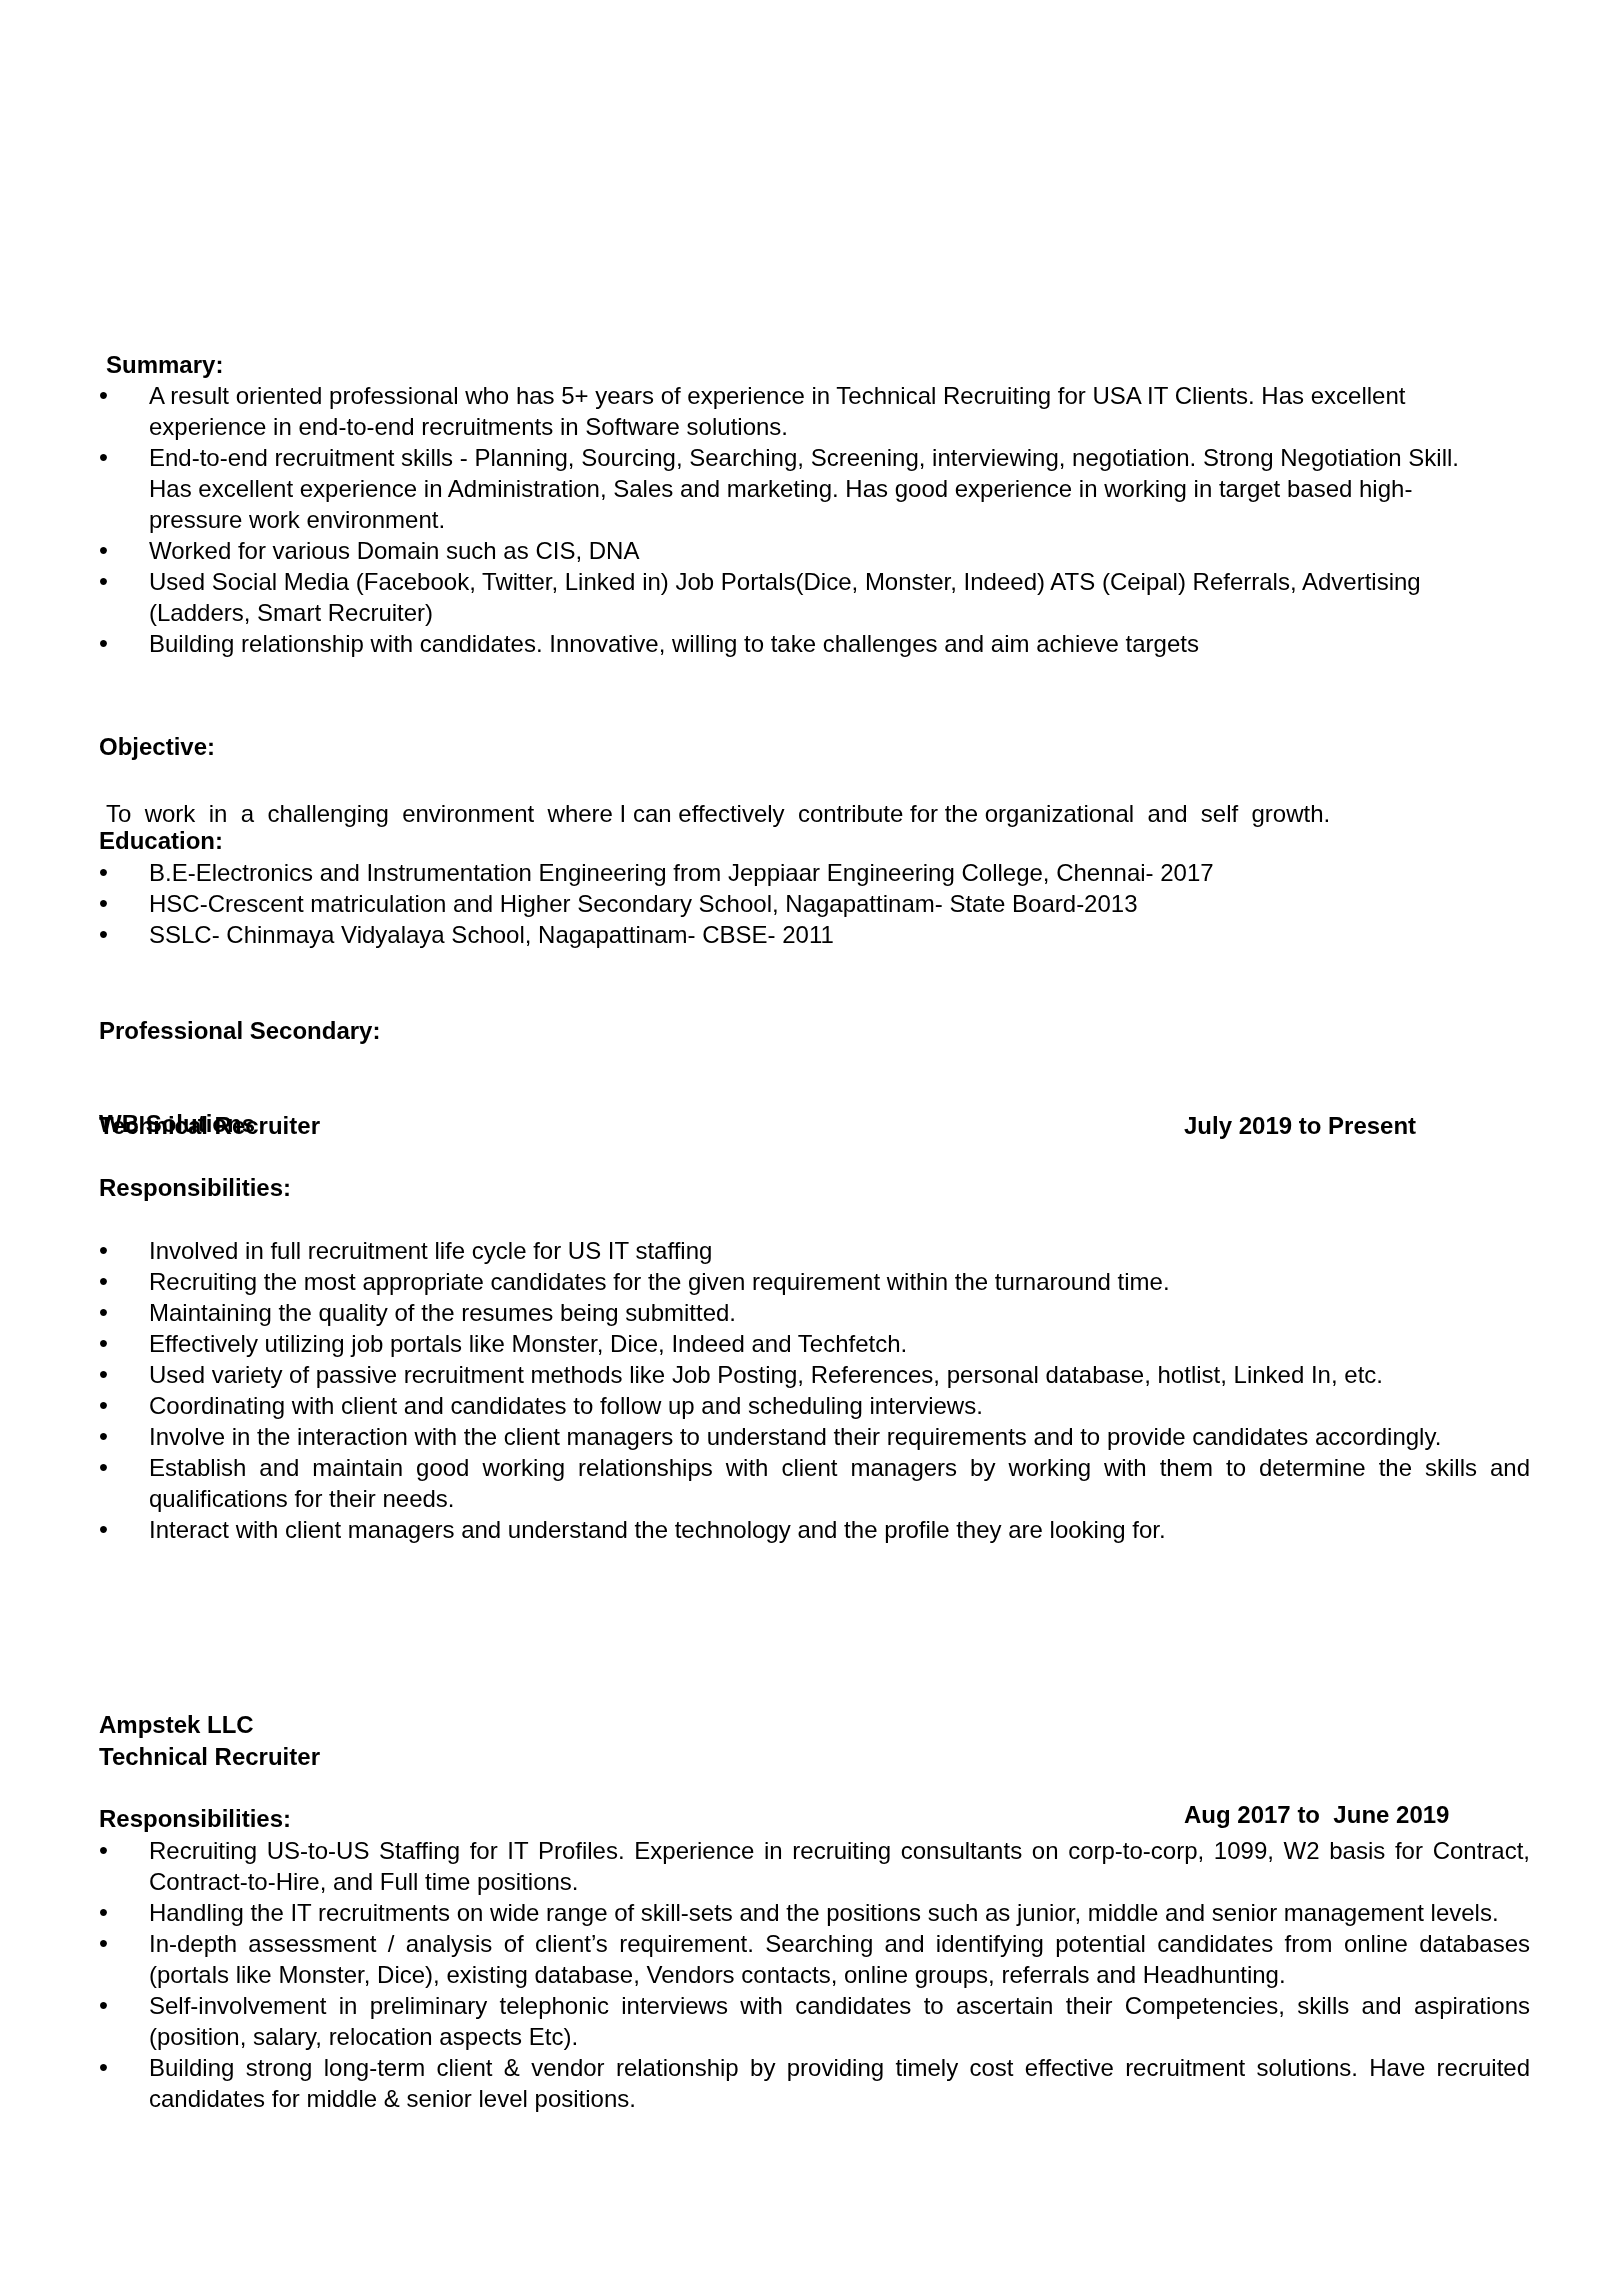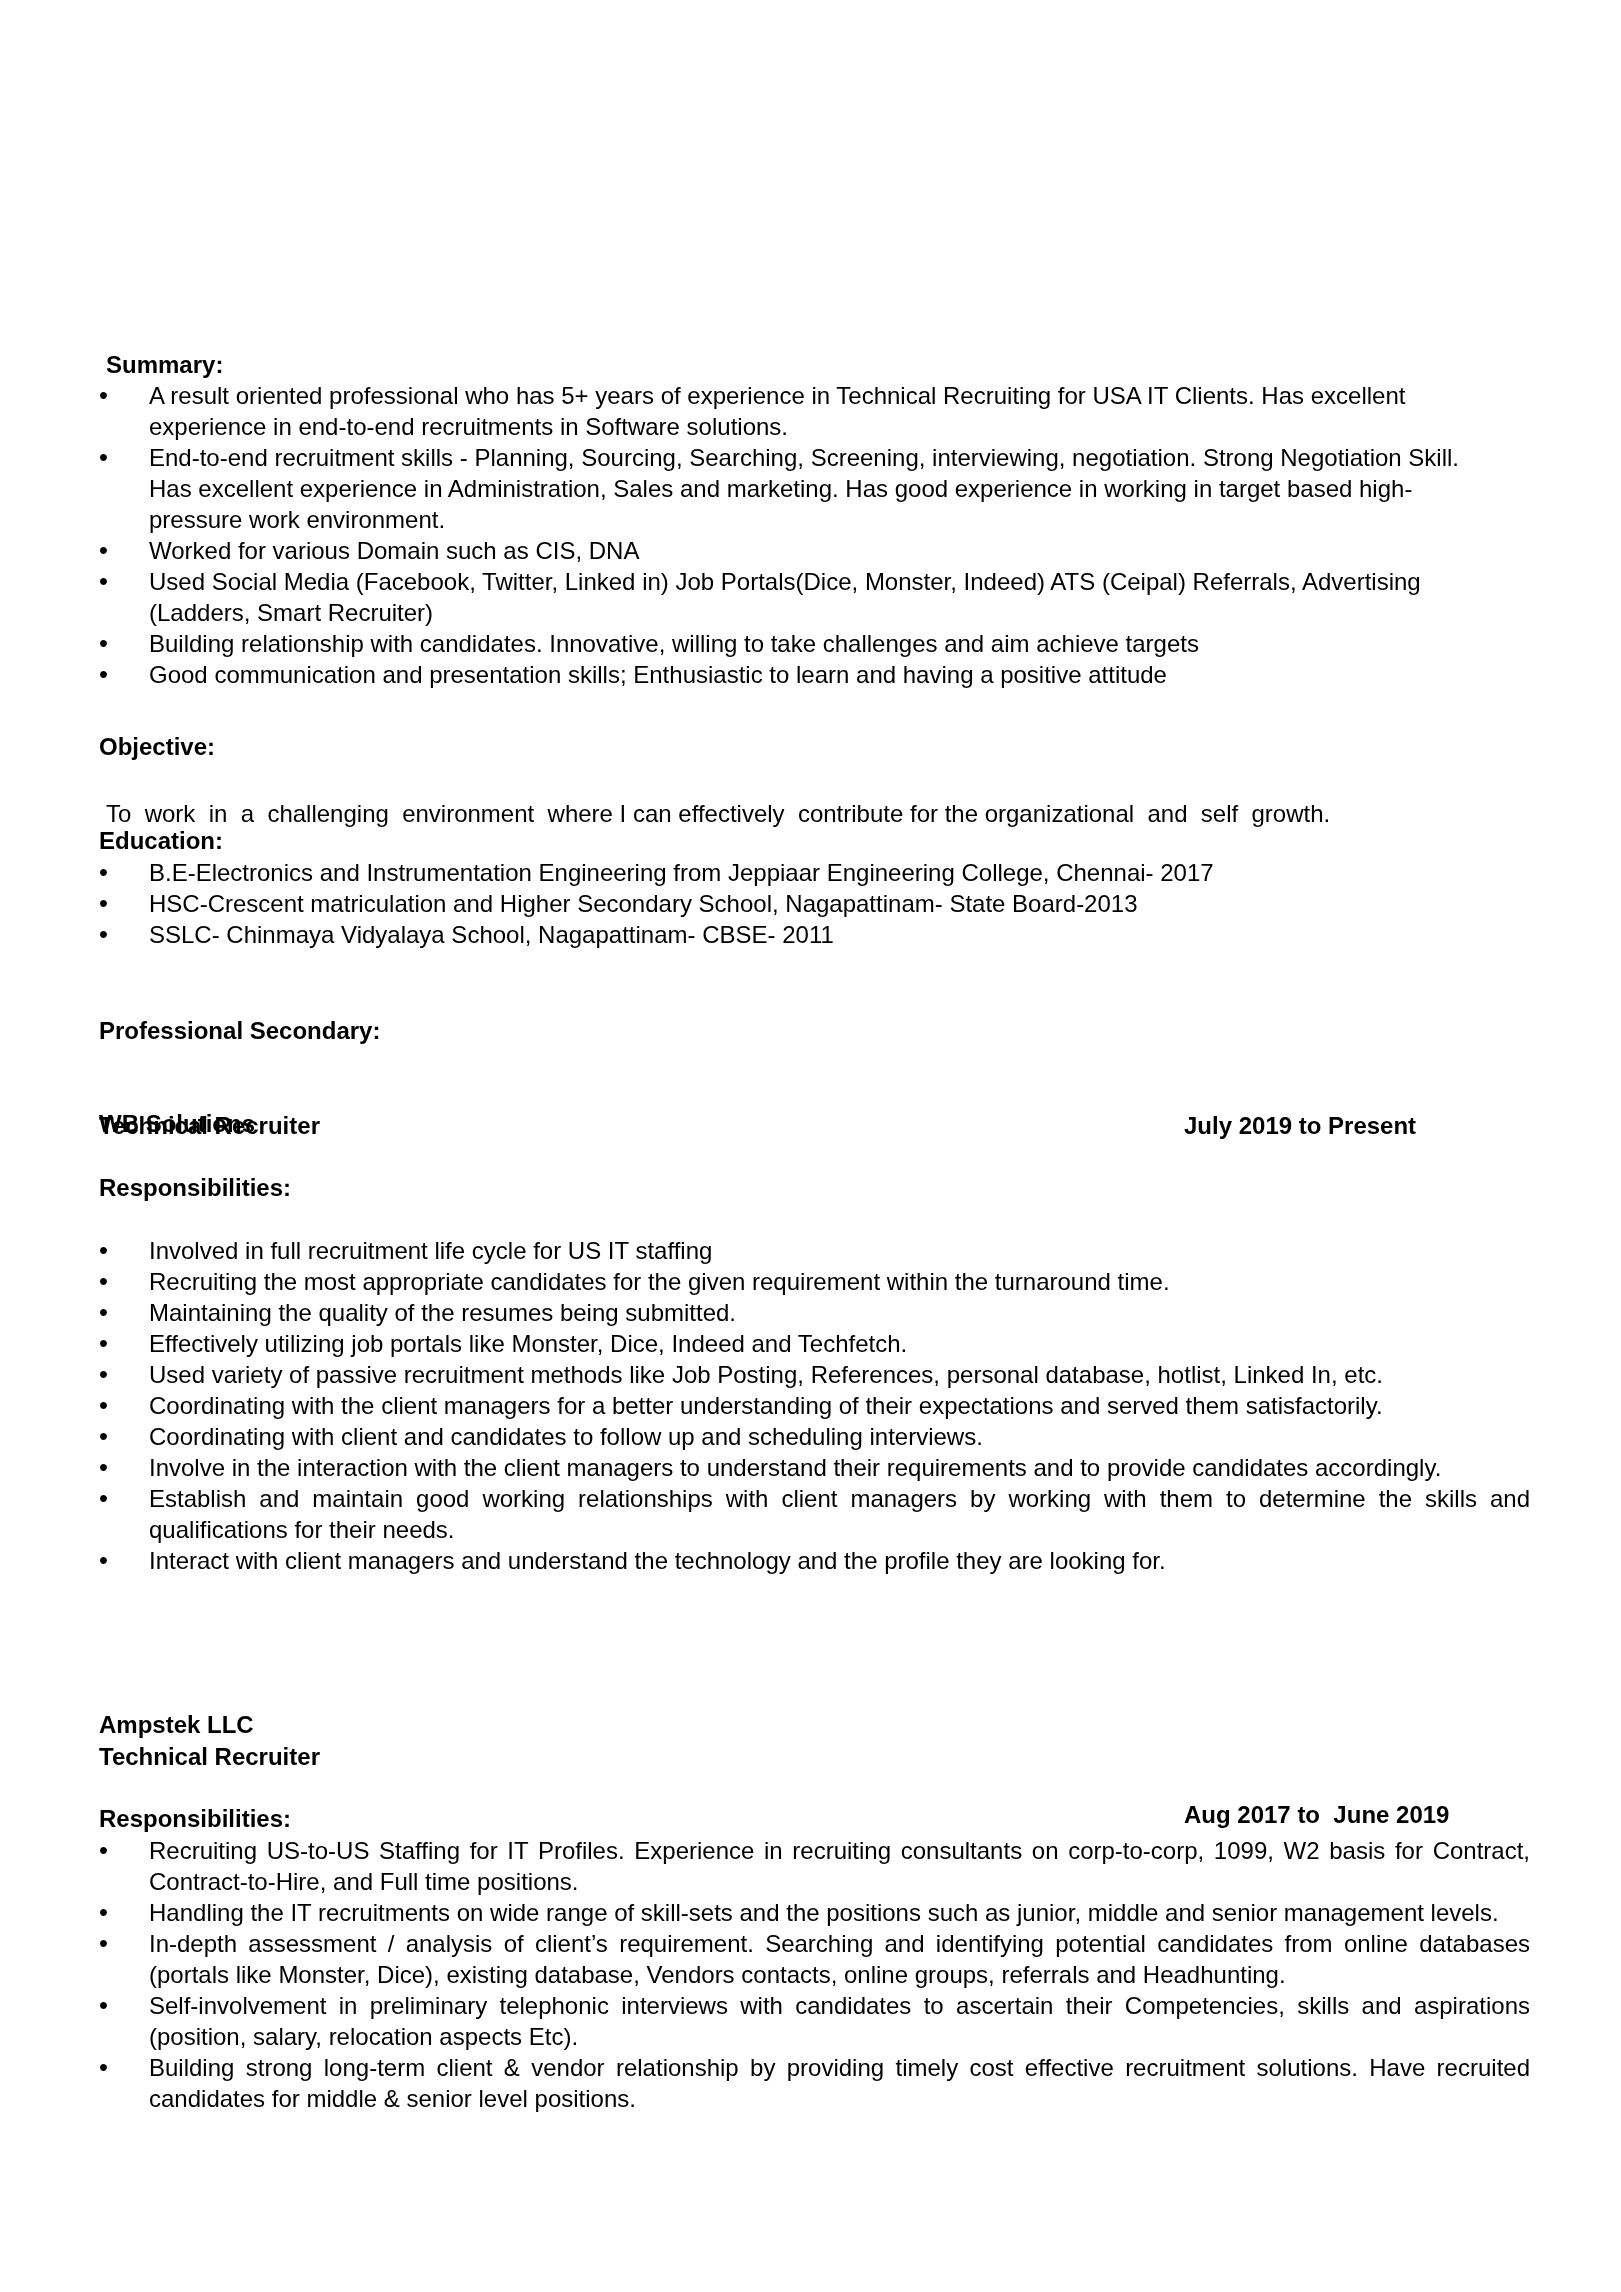--- a/index.html
+++ b/index.html
@@ -20,21 +20,20 @@
 
 <div class="page">
 
   <div class="blk h" style="top:349px;left:106px;">Summary:</div>
   <ul class="blk b" style="top:380px;width:1392px;">
     <li>A result oriented professional who has 5+ years of experience in Technical Recruiting for USA IT Clients. Has excellent experience in end-to-end recruitments in Software solutions.</li>
     <li>End-to-end recruitment skills - Planning, Sourcing, Searching, Screening, interviewing, negotiation. Strong Negotiation Skill. Has excellent experience in Administration, Sales and marketing. Has good experience in working in target based high-pressure work environment.</li>
     <li>Worked for various Domain such as CIS, DNA</li>
     <li>Used Social Media (Facebook, Twitter, Linked in) Job Portals(Dice, Monster, Indeed) ATS (Ceipal) Referrals, Advertising (Ladders, Smart Recruiter)</li>
     <li>Building relationship with candidates. Innovative, willing to take challenges and aim achieve targets</li>
-    <li>Good communication and presentation skills; Enthusiastic to learn and having a positive attitude</li>
   </ul>
 
   <div class="blk h" style="top:731px;">Objective:</div>
   <div class="blk p" style="top:798px;left:106px;white-space:pre;">To  work  in  a  challenging  environment  where I can effectively  contribute for the organizational  and  self  growth.</div>
 
   <div class="blk h" style="top:825px;">Education:</div>
   <ul class="blk b" style="top:857px;">
     <li>B.E-Electronics and Instrumentation Engineering from Jeppiaar Engineering College, Chennai- 2017</li>
     <li>HSC-Crescent matriculation and Higher Secondary School, Nagapattinam- State Board-2013</li>
     <li>SSLC- Chinmaya Vidyalaya School, Nagapattinam- CBSE- 2011</li>
@@ -45,21 +44,20 @@
   <div class="blk h" style="top:1108px;">WB Solutions</div>
   <div class="blk h" style="top:1110px;">Technical Recruiter</div>
   <div class="date" style="top:1110px;">July 2019 to Present</div>
   <div class="blk h" style="top:1172px;">Responsibilities:</div>
   <ul class="blk b j" style="top:1235px;">
     <li>Involved in full recruitment life cycle for US IT staffing</li>
     <li>Recruiting the most appropriate candidates for the given requirement within the turnaround time.</li>
     <li>Maintaining the quality of the resumes being submitted.</li>
     <li>Effectively utilizing job portals like Monster, Dice, Indeed and Techfetch.</li>
     <li>Used variety of passive recruitment methods like Job Posting, References, personal database, hotlist, Linked In, etc.</li>
-    <li>Coordinating with the client managers for a better understanding of their expectations and served them satisfactorily.</li>
     <li>Coordinating with client and candidates to follow up and scheduling interviews.</li>
     <li>Involve in the interaction with the client managers to understand their requirements and to provide candidates accordingly.</li>
     <li>Establish and maintain good working relationships with client managers by working with them to determine the skills and qualifications for their needs.</li>
     <li>Interact with client managers and understand the technology and the profile they are looking for.</li>
   </ul>
 
   <div class="blk h" style="top:1709px;">Ampstek LLC</div>
   <div class="date" style="top:1799px;white-space:pre;">Aug 2017 to  June 2019</div>
   <div class="blk h" style="top:1741px;">Technical Recruiter</div>
   <div class="blk h" style="top:1803px;">Responsibilities:</div>

